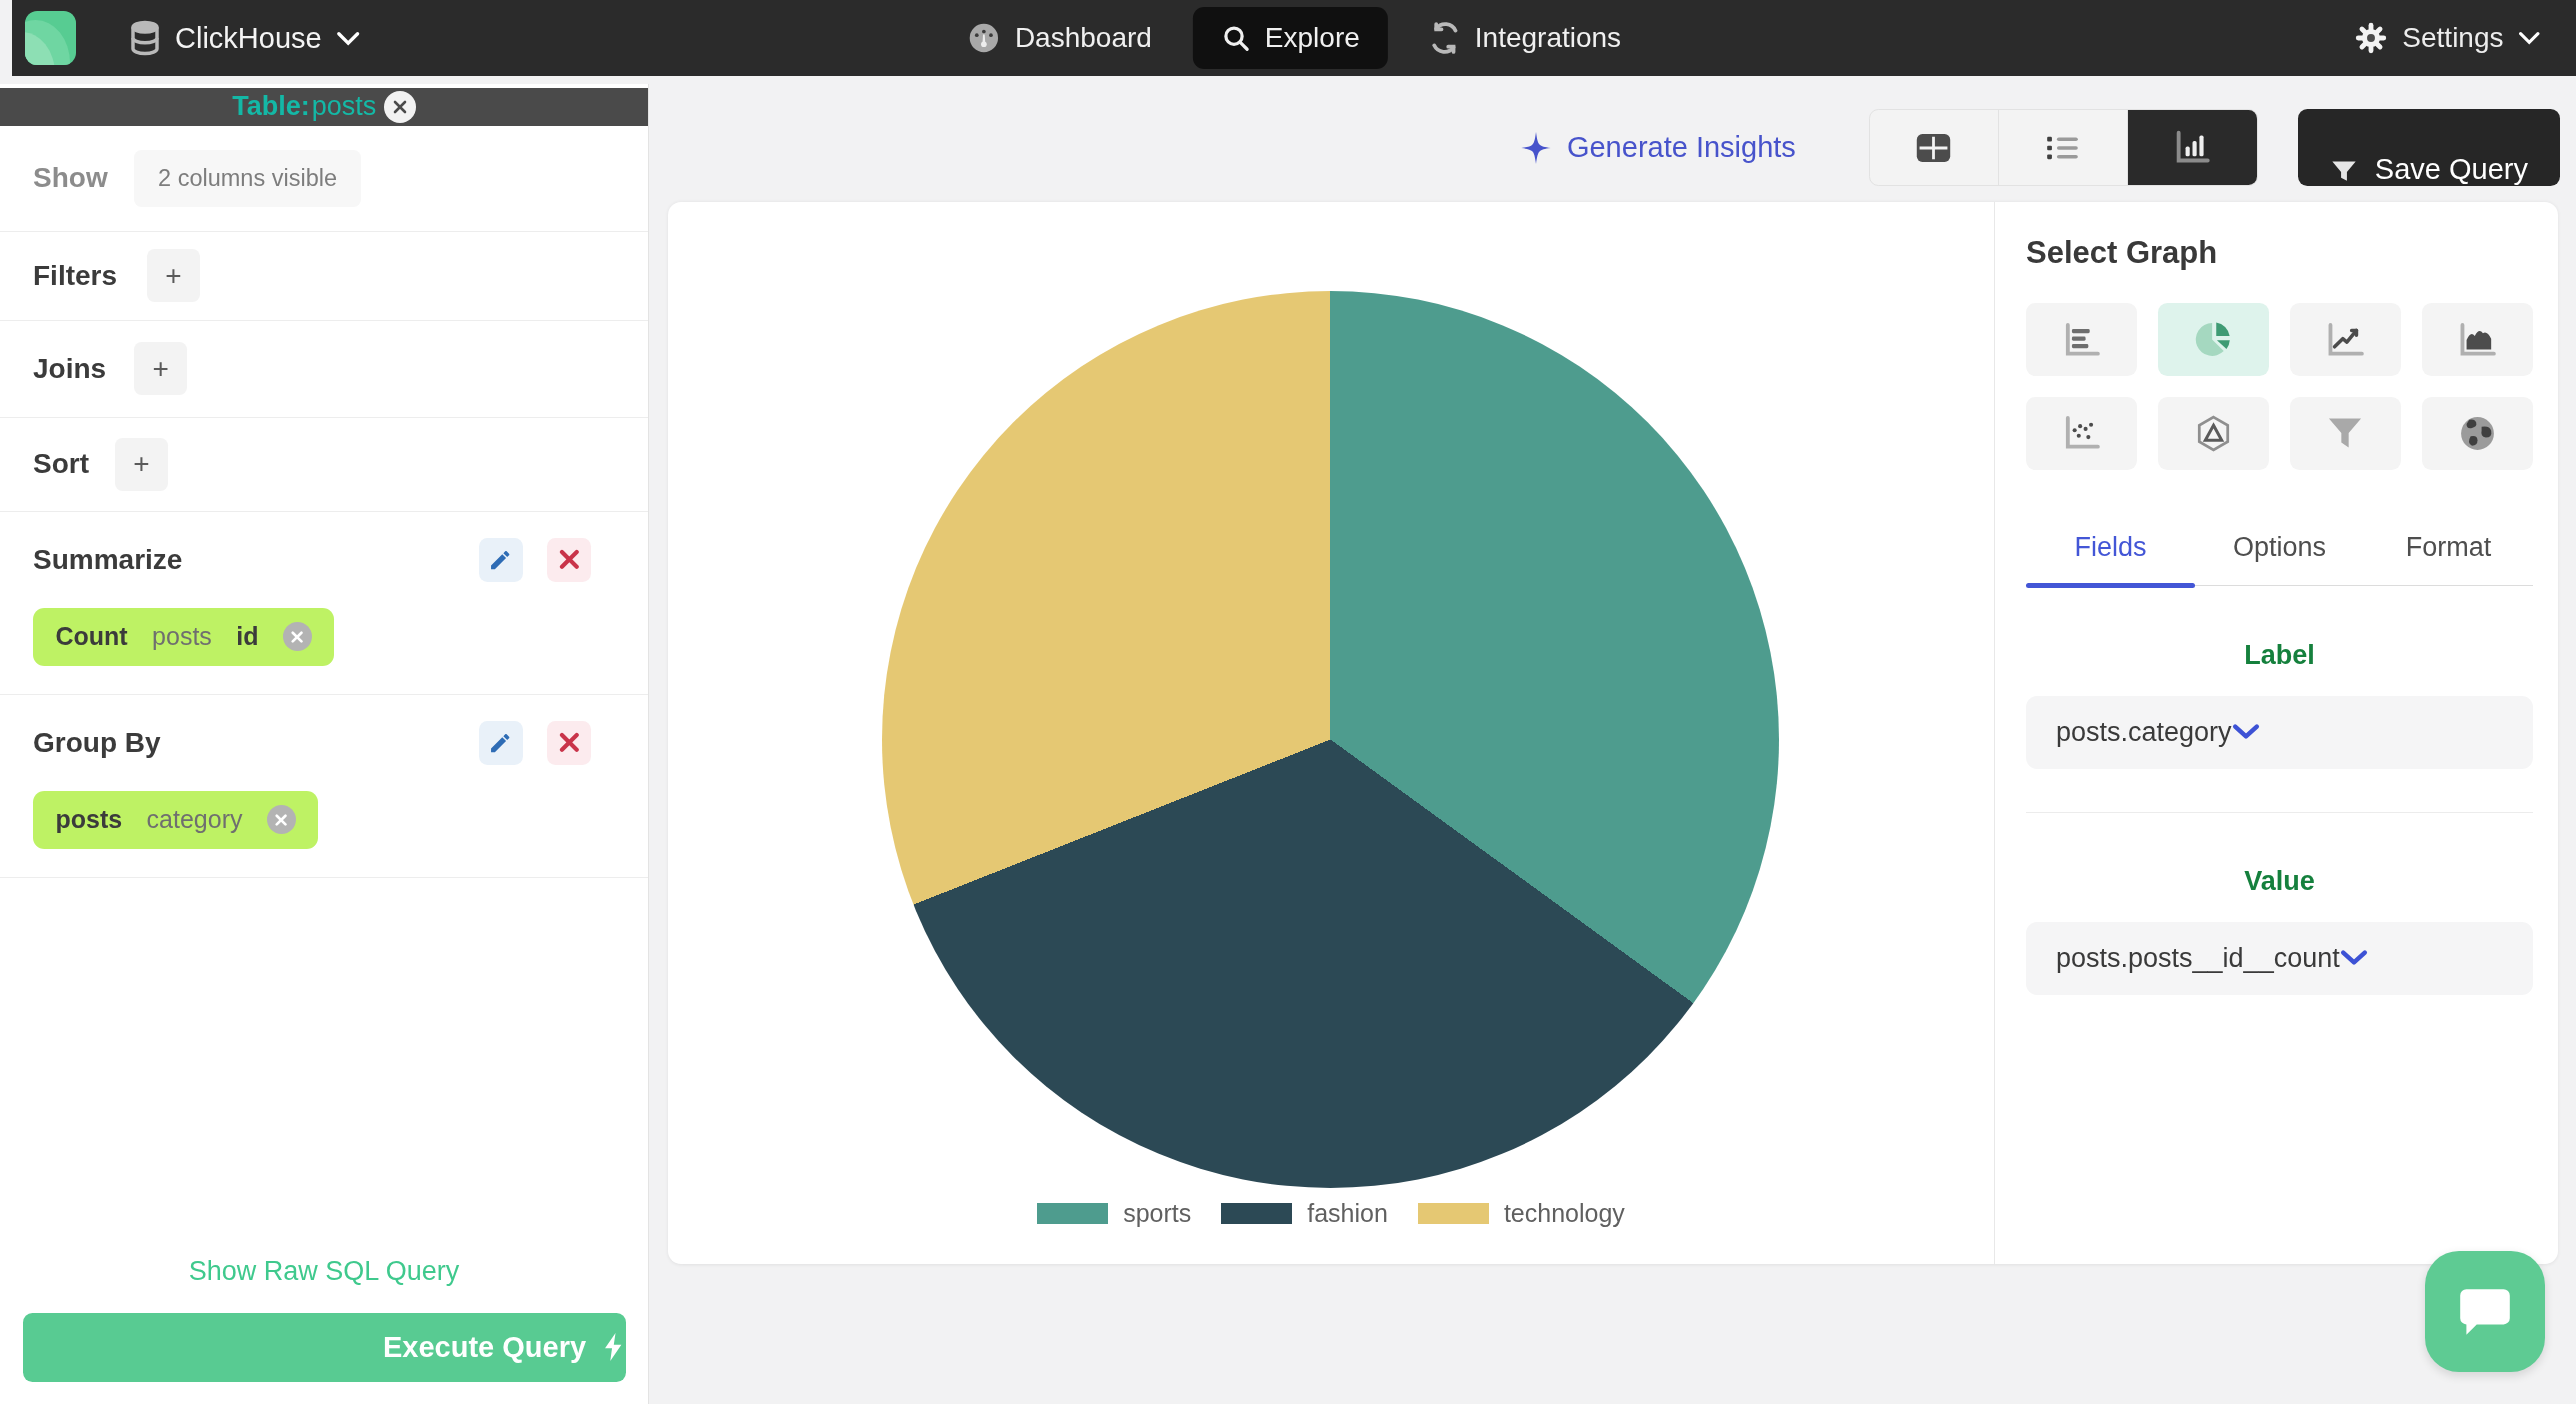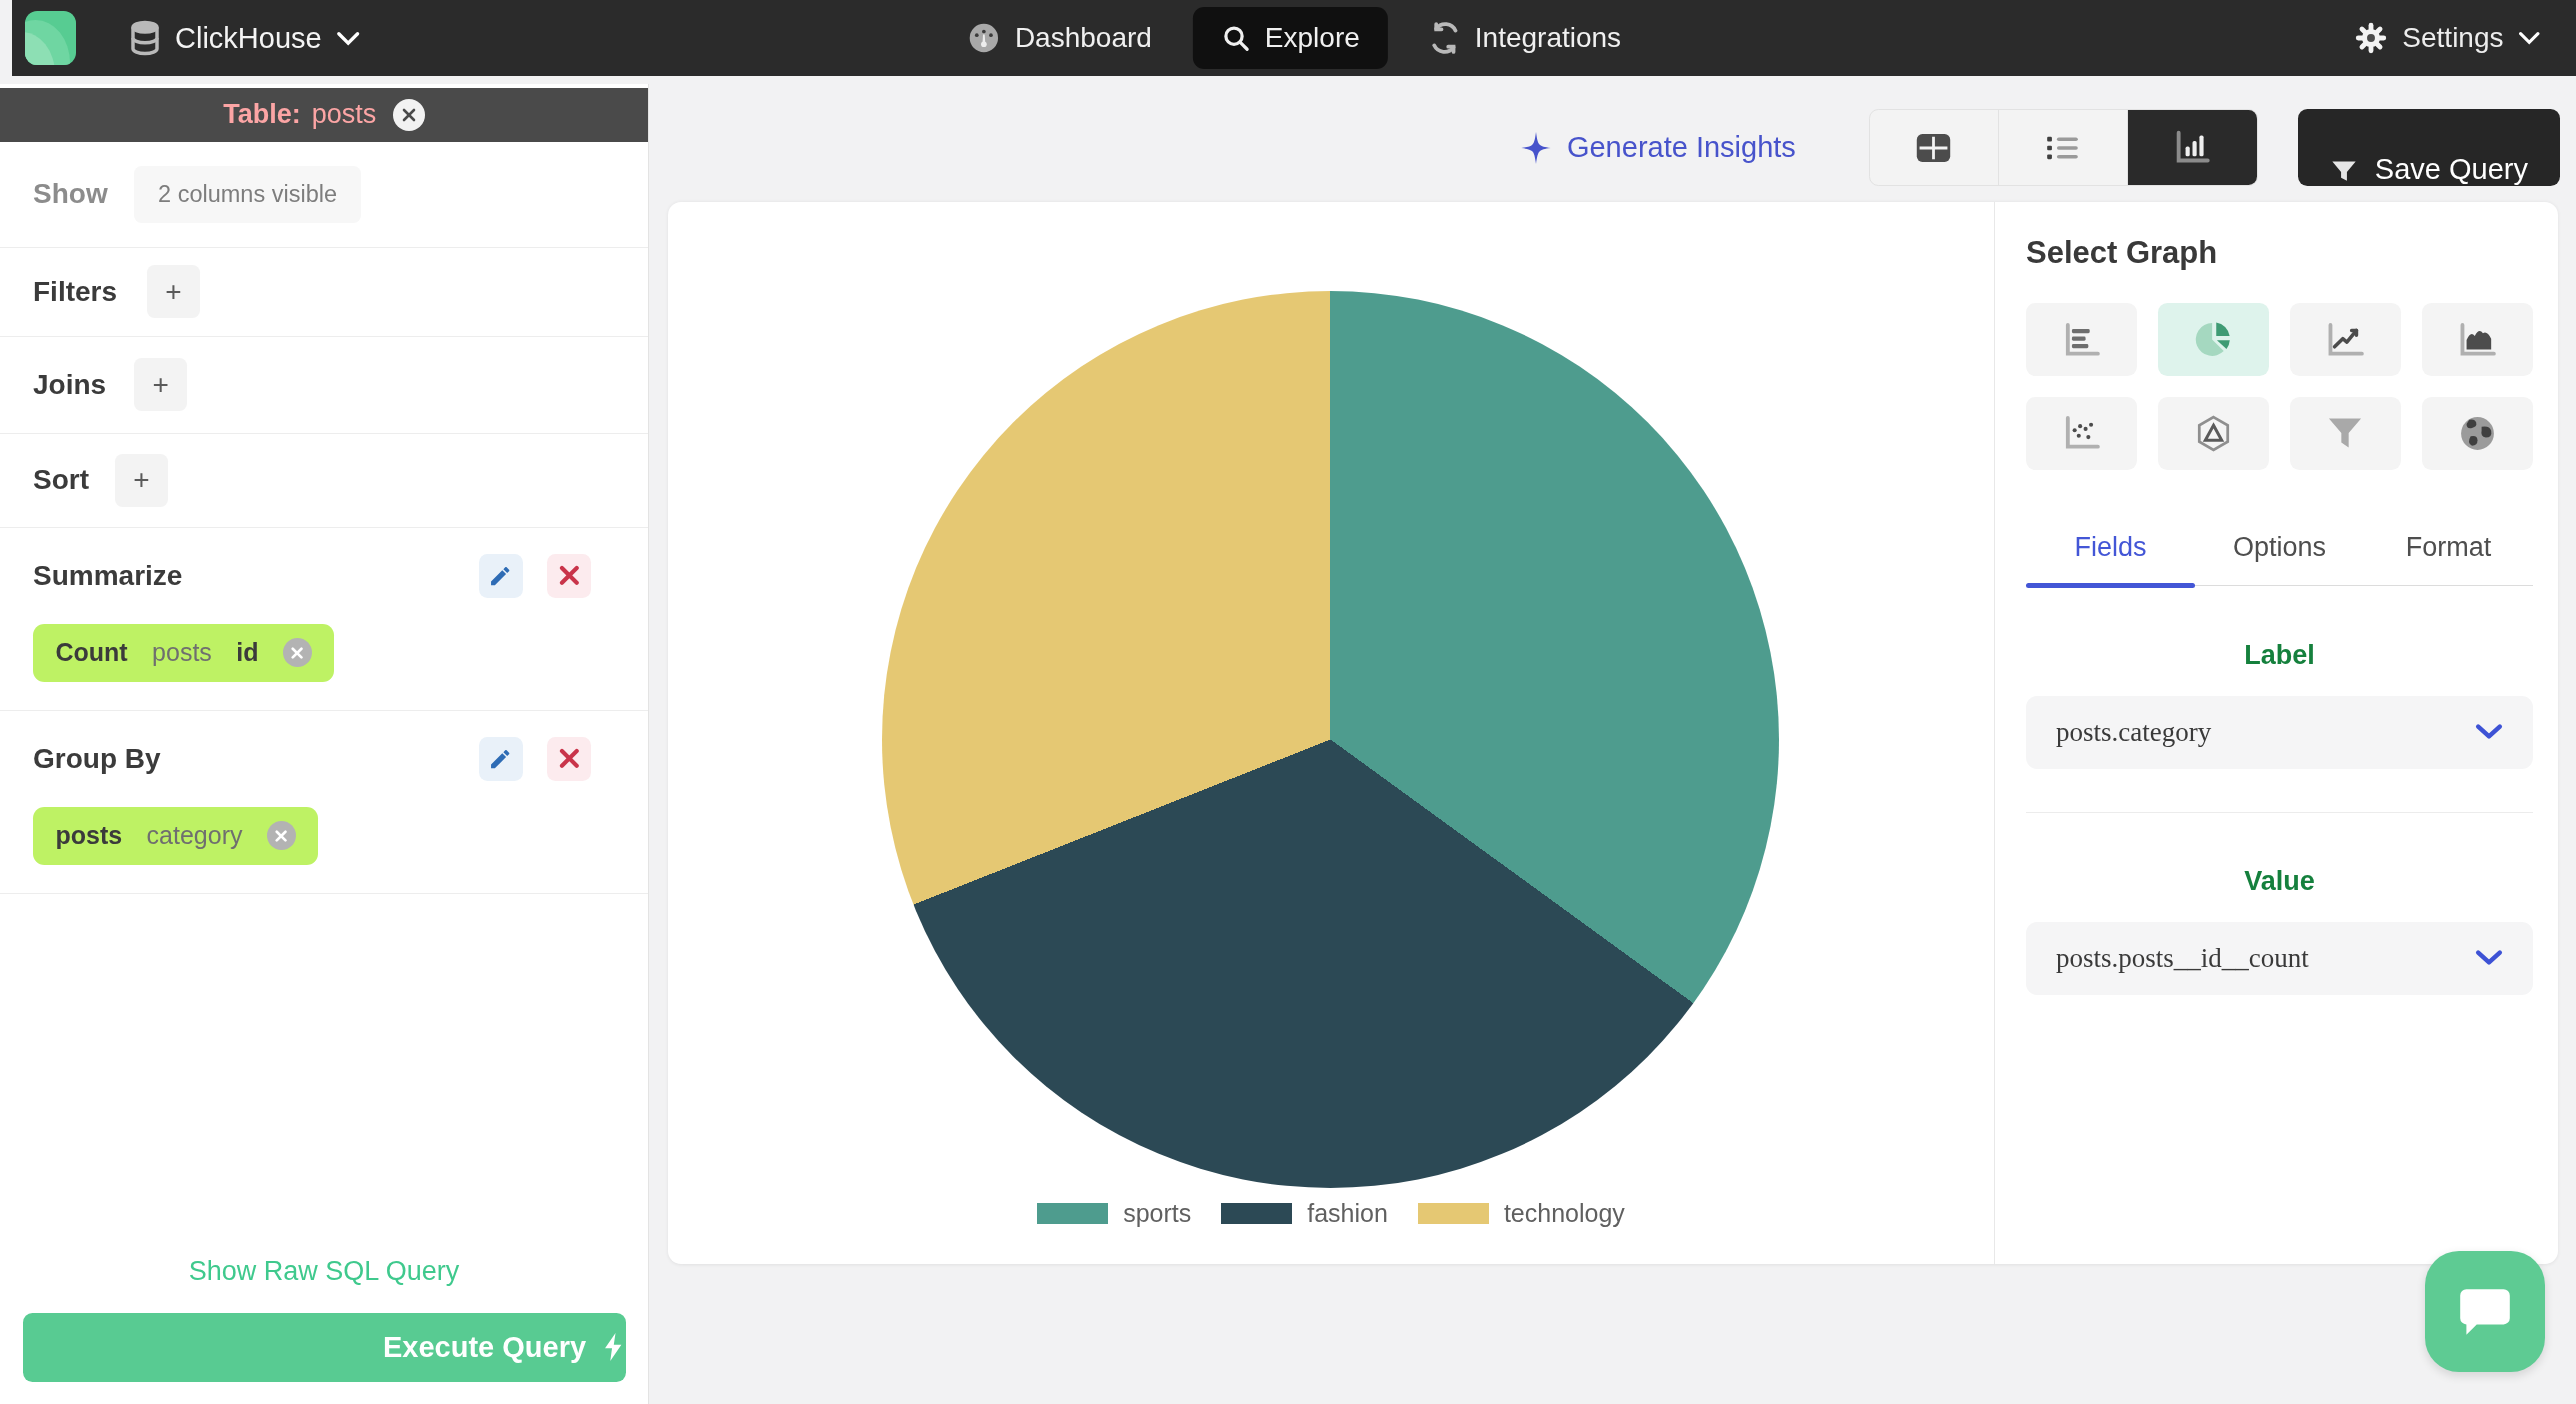--- a/index.html
+++ b/index.html
@@ -45,22 +45,22 @@
   .nav-right { position:absolute; right:36px; display:flex; align-items:center; gap:14px; font-size:28px; cursor:pointer; }
   .icon-muted { color:#b9b9b9; }
 
   
   .sidebar {
     position:absolute; top:84px; left:0; width:649px; bottom:0;
     background:#ffffff; border-right:0.9px solid #e3e3e3;
     display:flex; flex-direction:column;
   }
   .table-bar {
-    margin-top:3.8px; height:54px; background:#4a4a4a; color:#fca5a5;
-    display:flex; align-items:center; justify-content:center; gap:11px;
+    margin-top:3.8px; height:38px; background:#4a4a4a; color:#14b8a6;
+    display:flex; align-items:center; justify-content:center; gap:2px;
     font-size:27px;
   }
   .table-bar .t-prefix { font-weight:bold; }
   .x-badge-light {
     width:32px; height:32px; border-radius:50%; background:#f2f2f2;
     display:flex; align-items:center; justify-content:center; margin-left:5.6px; cursor:pointer;
   }
   .s-row { border-bottom:0.9px solid #ededed; display:flex; align-items:center; padding:0 0 0 33px; }
   .row-show { height:106px; gap:26px; }
   .show-label { color:#8c8c8c; font-weight:bold; font-size:28px; }
@@ -160,22 +160,22 @@
     padding-bottom:22.5px; cursor:pointer; position:relative;
   }
   .rp-tab.active { color:#4356d6; }
   .rp-tab.active::after {
     content:""; position:absolute; left:0; right:0; bottom:-2.8px; height:4.7px;
     background:#4356d6; border-radius:2.8px;
   }
   .field-label { margin-top:54px; font-size:27px; font-weight:bold; color:#15803d;text-align:center; }
   .dropdown {
     margin-top:24.4px; height:73px; border-radius:11.3px; background:#f5f5f6;
-    display:flex; align-items:center; justify-content:space-between;
-    padding:0 30px; font-size:27px; color:#3a3a3a; cursor:pointer;font-family:Liberation Serif, serif;
+    display:flex; align-items:center; 
+    padding:0 30px; font-size:27px; color:#3a3a3a; cursor:pointer;
   }
   .rp-divider { margin-top:43px; height:0.9px; background:#ececec; }
   .chevron-blue { color:#3d52d5; }
 
   .chat-fab {
     position:absolute; left:2425px; top:1251px; width:120px; height:121px;
     border-radius:34px; background:#5ecb93; border:none; cursor:pointer;
     display:flex; align-items:center; justify-content:center;
     box-shadow:0 3.8px 9.4px rgba(0,0,0,0.12);
   }

